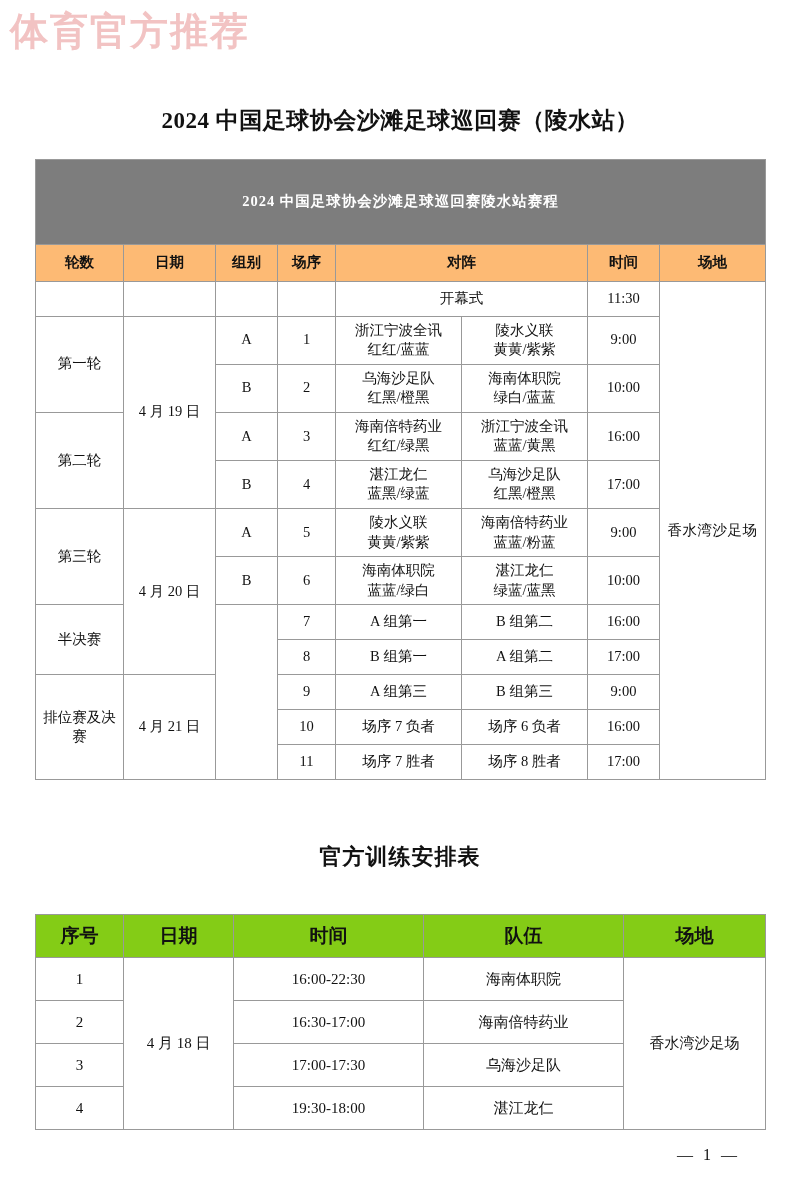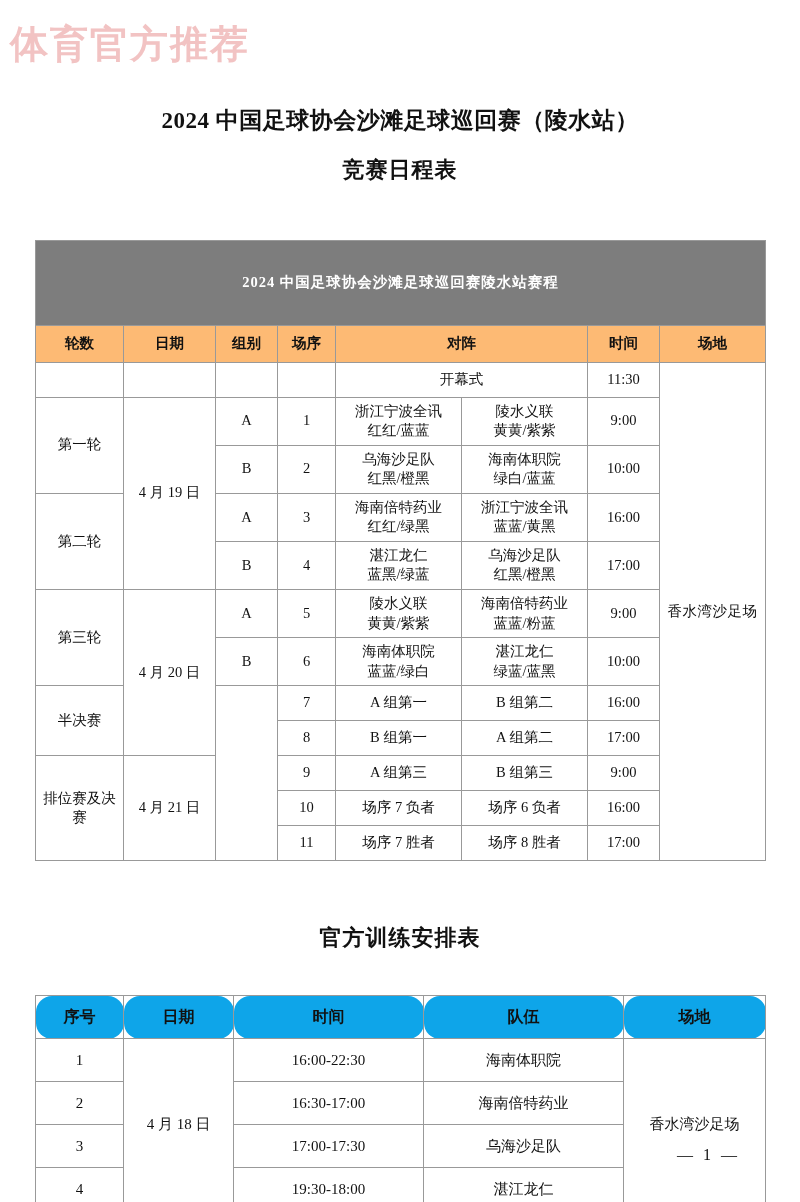--- a/index.html
+++ b/index.html
@@ -10,21 +10,21 @@
   body {
     width: 800px;
     height: 1202px;
     position: relative;
     font-family: "Liberation Serif", "DejaVu Serif", serif;
     color: #111;
     overflow: hidden;
   }
   .watermark {
     position: absolute;
-    top: 19px;
+    top: 6px;
     left: 10px;
     font-size: 38px;
     font-weight: 700;
     color: #f2c3c3;
     letter-spacing: 2px;
     font-family: "Liberation Serif", "DejaVu Serif", serif;
     white-space: nowrap;
     z-index: 5;
   }
   .doc {
@@ -48,21 +48,21 @@
     font-weight: 700;
     margin: 0;
     padding-top: 16px;
     letter-spacing: 1px;
   }
   table {
     border-collapse: collapse;
     table-layout: fixed;
   }
   .main-table {
-    margin: 55px auto 0 auto;
+    margin: 20px auto 0 auto;
     width: 730px;
     border: 1px solid #999;
   }
   .main-table td, .main-table th {
     border: 1px solid #999;
     text-align: center;
     vertical-align: middle;
     font-size: 14.5px;
     padding: 4px 2px;
     line-height: 1.35;
@@ -107,39 +107,38 @@
     border: 1px solid #999;
   }
   .train-table td {
     border: 1px solid #999;
     text-align: center;
     vertical-align: middle;
     font-size: 15px;
     height: 36px;
     padding: 3px 2px;
   }
-  .train-table .hdr { font-weight: 700; font-size: 16px; background: #0ea5e9; border-radius: 16px; }
+  .train-table .hdr { font-weight: 700; font-size: 19px; background: #84cc16; }
   .num-mono { font-family: "Liberation Serif", "DejaVu Serif", serif; }
   .footer {
     position: absolute;
     bottom: 38px;
     right: 60px;
     font-size: 16px;
     letter-spacing: 3px;
   }
 </style>
 </head>
 <body>
 
 <div class="watermark">体育官方推荐</div>
 
 <div class="doc">
 
   <h1 class="title">2024 中国足球协会沙滩足球巡回赛（陵水站）</h1>
-  <h2 class="subtitle">竞赛日程表</h2>
 
   <table class="main-table">
     <colgroup>
       <col style="width:88px">
       <col style="width:92px">
       <col style="width:62px">
       <col style="width:58px">
       <col style="width:126px">
       <col style="width:126px">
       <col style="width:72px">

